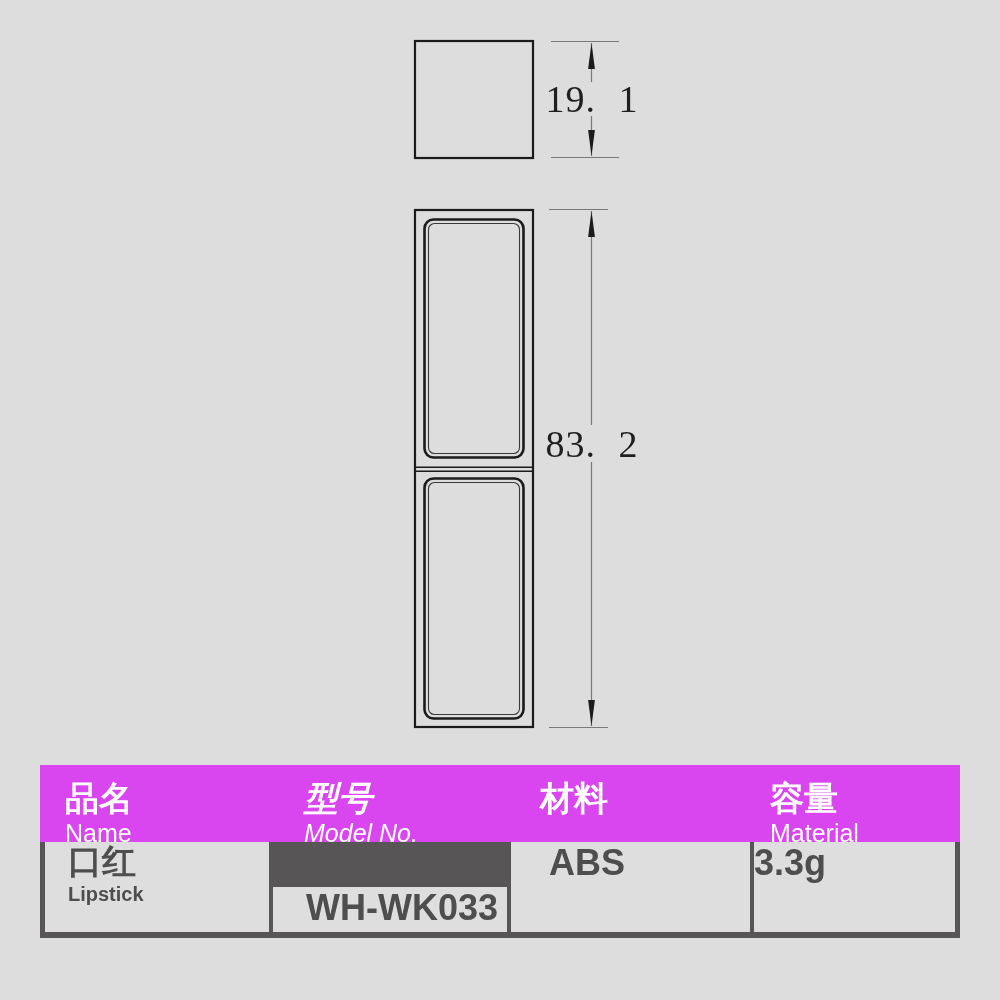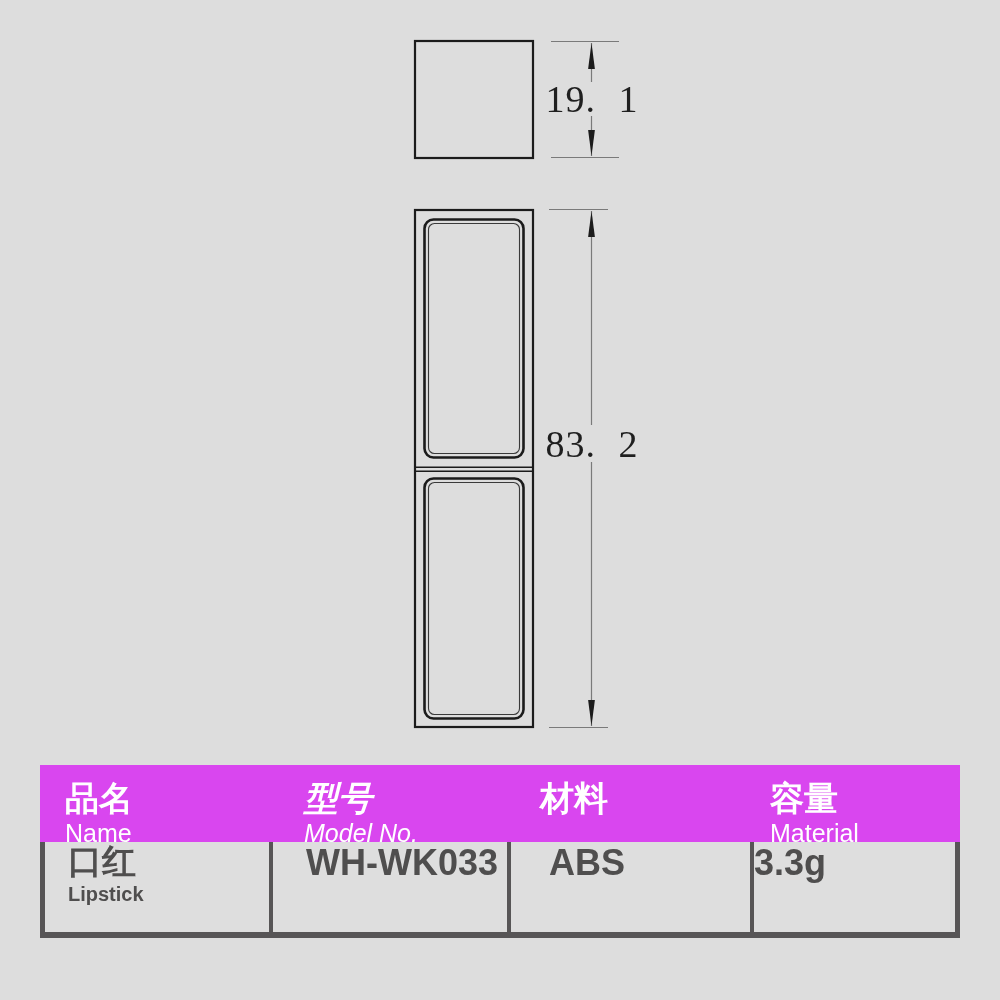--- a/index.html
+++ b/index.html
@@ -37,21 +37,21 @@
   .tbody{
     display:flex;background:#575556;
     padding:0 5px 6px 5px;gap:4px;height:90px;
   }
   .td{
     flex:1;background:#dedede;color:#4f4e4e;
     display:flex;flex-direction:column;justify-content:flex-start;
     box-sizing:border-box;
   }
   .td:nth-child(1){padding-left:23px;}
-  .td:nth-child(2){padding-left:33px;}
+  .td:nth-child(2){padding-left:33px;margin-top:45px;}
   .td:nth-child(3){padding-left:38px;}
   .td:nth-child(4){}
   .td .zh{font-size:34px;font-weight:700;line-height:38px;}
   .td .en{font-size:20px;font-weight:600;line-height:28px;}
   .td .val{font-size:36px;font-weight:700;}
 </style>
 </head>
 <body>
 
 <div class="page">

